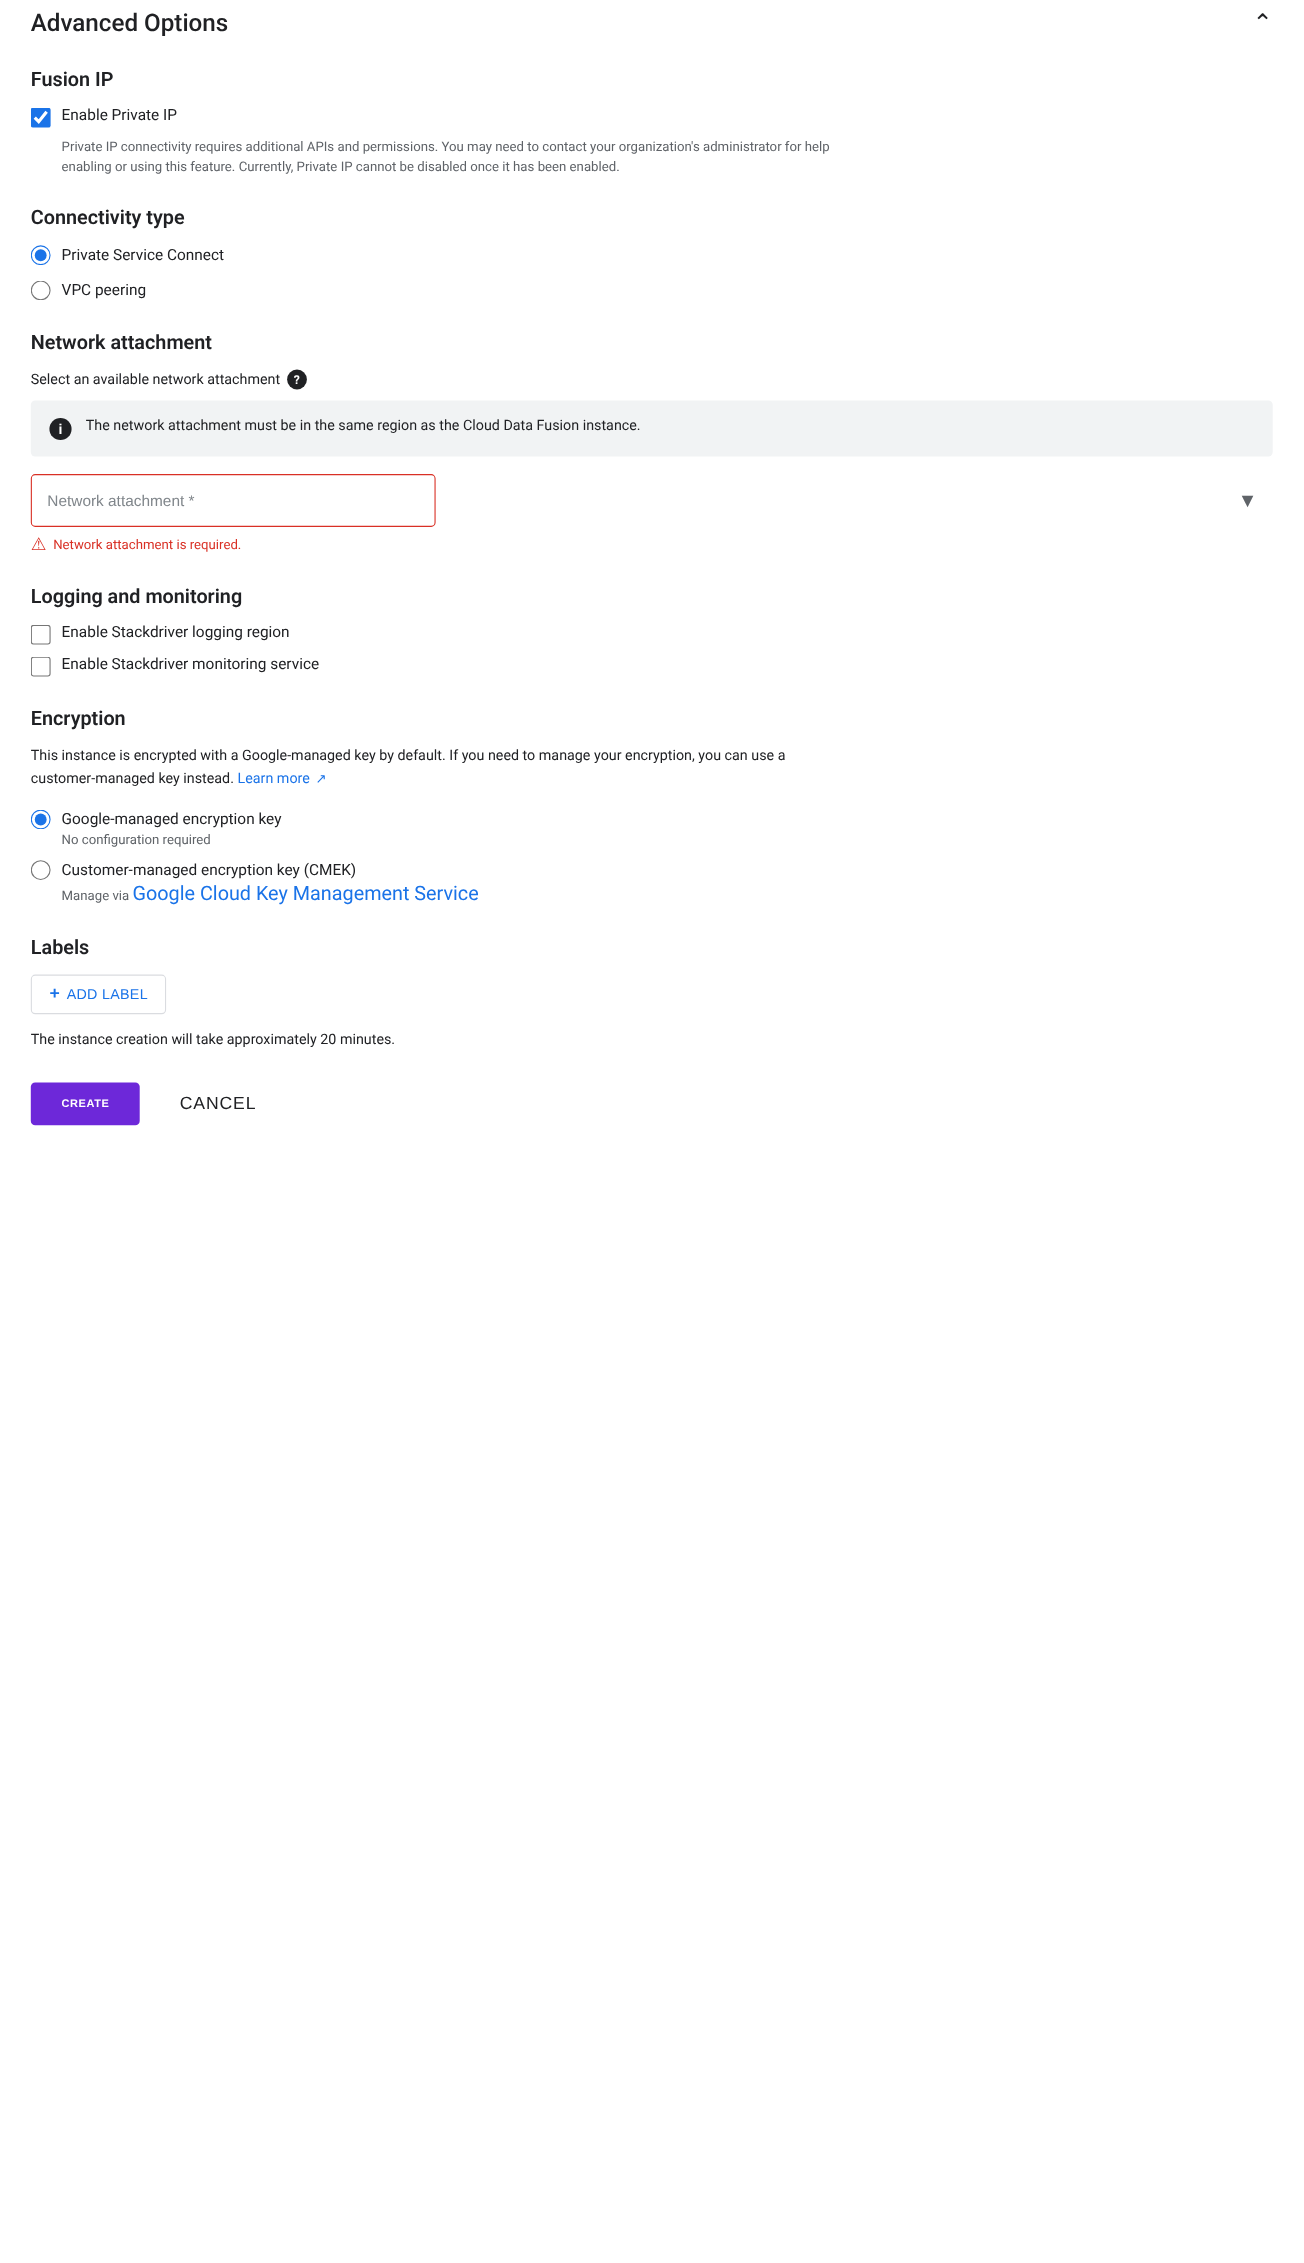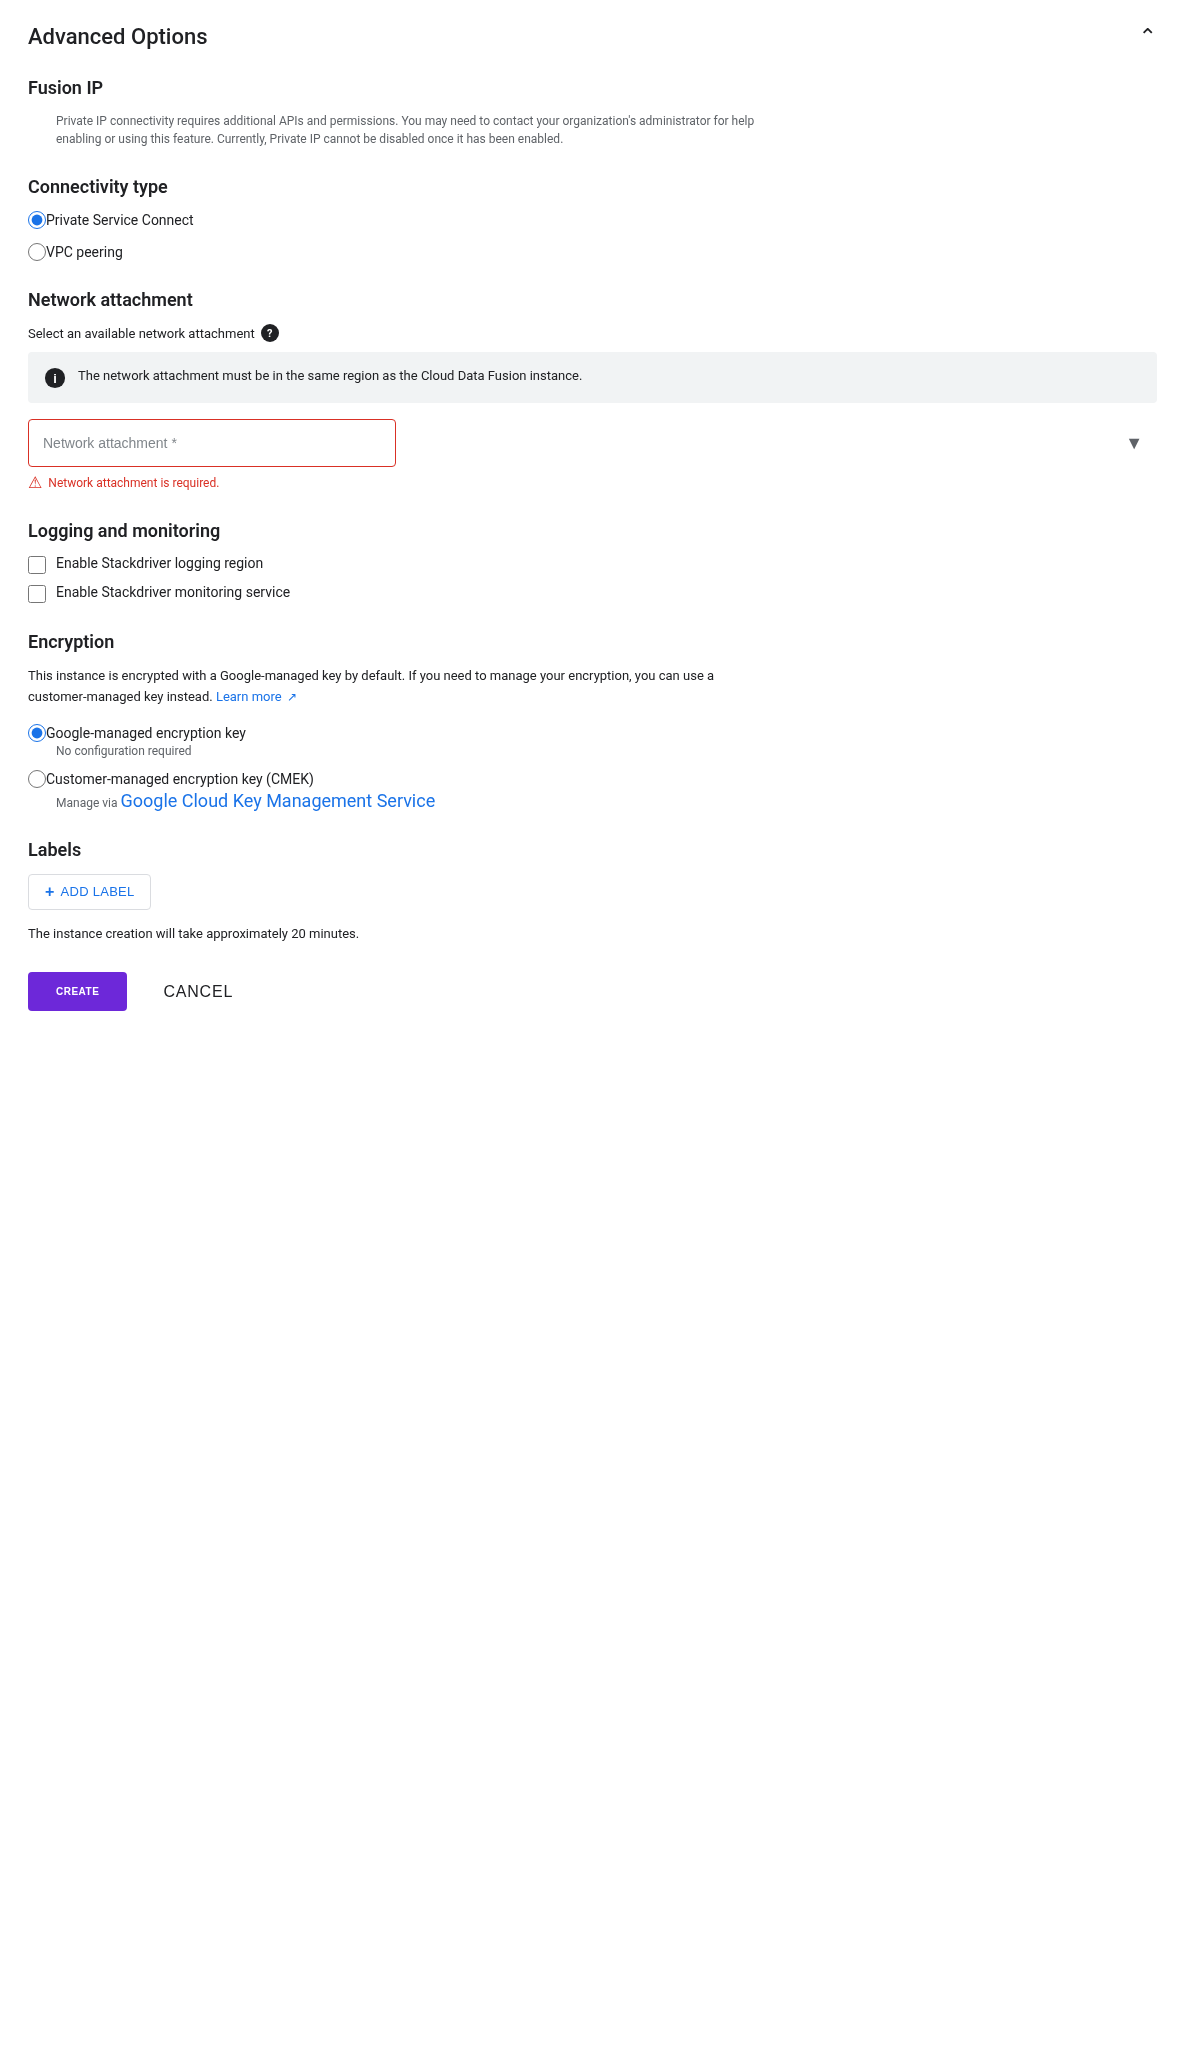--- a/index.html
+++ b/index.html
@@ -5,21 +5,21 @@
     * { box-sizing: border-box; margin: 0; padding: 0; }
     body {
       font-family: 'Roboto', Arial, sans-serif;
       font-size: 14px;
       background: #fff;
       color: #202124;
       width: 1185px;
       min-height: 2057px;
     }
     .page-container {
-      padding: 24px 28px;
+      padding: 8px 28px;
       max-width: 1185px;
     }
     .section-header {
       display: flex;
       justify-content: space-between;
       align-items: center;
       margin-bottom: 20px;
     }
     .section-header h1 {
       font-size: 22px;
@@ -67,20 +67,21 @@
     }
     .radio-group {
       display: flex;
       flex-direction: column;
       gap: 14px;
       margin-bottom: 8px;
     }
     .radio-row {
       display: flex;
       align-items: center;
+      gap: 10px;
     }
     .radio-row input[type="radio"] {
       width: 18px;
       height: 18px;
       accent-color: #1a73e8;
       flex-shrink: 0;
       cursor: pointer;
     }
     .radio-label {
       font-size: 14px;
@@ -257,20 +258,24 @@
 
 <div class="page-container">
 
   <div class="section-header">
     <h1>Advanced Options</h1>
     <span class="chevron-icon">⌃</span>
   </div>
 
   <div>
     <div class="section-title">Fusion IP</div>
+    <div class="checkbox-row">
+      <input type="checkbox" id="enablePrivateIP" checked="" style="">
+      <label for="enablePrivateIP" class="checkbox-label">Enable Private IP</label>
+    </div>
     <div class="helper-text">Private IP connectivity requires additional APIs and permissions. You may need to contact your organization's administrator for help enabling or using this feature. Currently, Private IP cannot be disabled once it has been enabled.</div>
   </div>
 
   <div>
     <div class="section-title">Connectivity type</div>
     <div class="radio-group">
       <div class="radio-row">
         <input type="radio" id="psc" name="connectivity" checked="" style="">
         <label for="psc" class="radio-label">Private Service Connect</label>
       </div>

